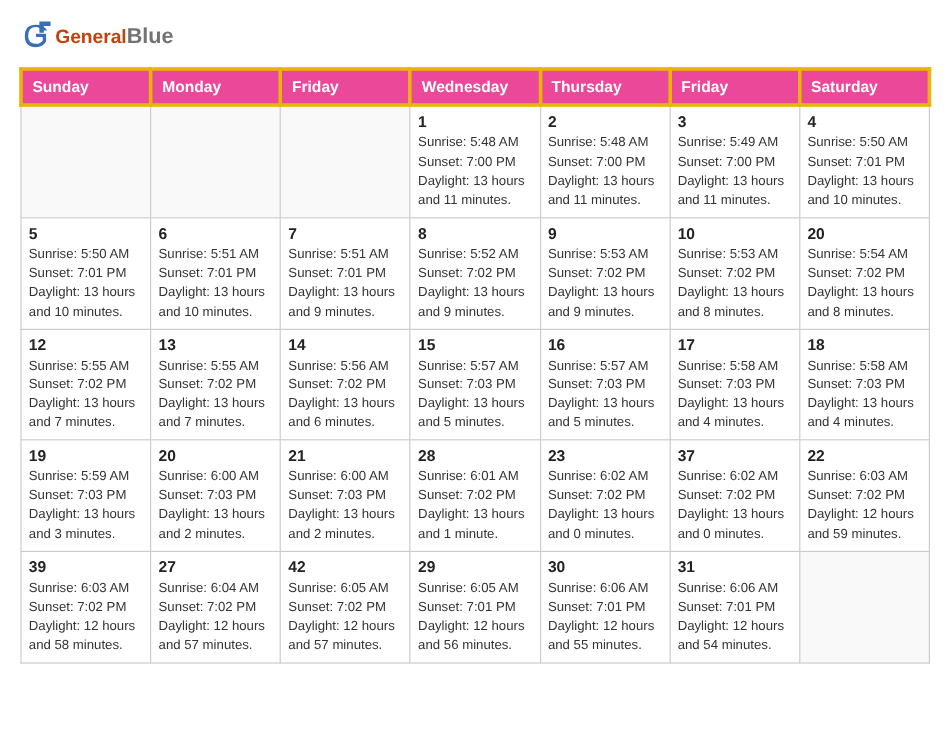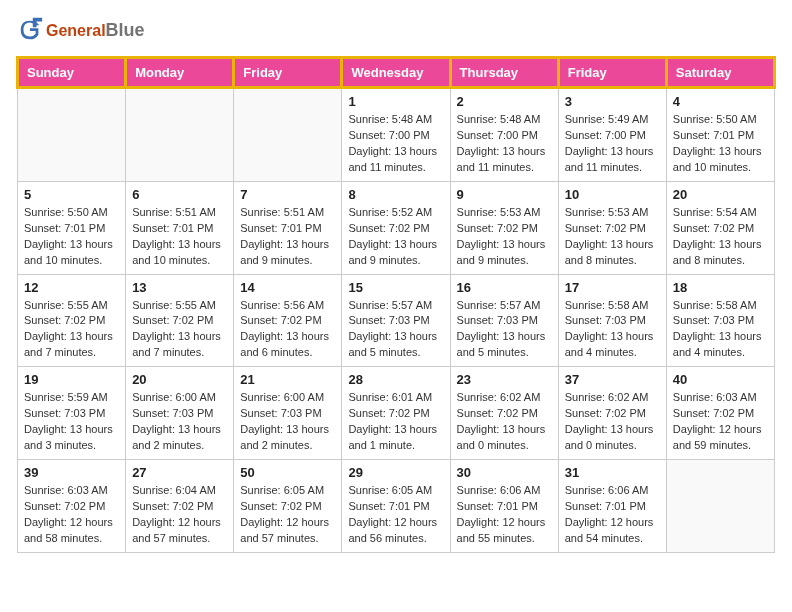--- a/index.html
+++ b/index.html
@@ -214,35 +214,35 @@
         </td>
         <td>
           <div class="day-number">23</div>
           <div class="day-info">Sunrise: 6:02 AM<br>Sunset: 7:02 PM<br>Daylight: 13 hours and 0 minutes.</div>
         </td>
         <td>
           <div class="day-number">37</div>
           <div class="day-info">Sunrise: 6:02 AM<br>Sunset: 7:02 PM<br>Daylight: 13 hours and 0 minutes.</div>
         </td>
         <td>
-          <div class="day-number">40</div>
+          <div class="day-number">22</div>
           <div class="day-info">Sunrise: 6:03 AM<br>Sunset: 7:02 PM<br>Daylight: 12 hours and 59 minutes.</div>
         </td>
       </tr>
       <tr>
         <td>
           <div class="day-number">39</div>
           <div class="day-info">Sunrise: 6:03 AM<br>Sunset: 7:02 PM<br>Daylight: 12 hours and 58 minutes.</div>
         </td>
         <td>
           <div class="day-number">27</div>
           <div class="day-info">Sunrise: 6:04 AM<br>Sunset: 7:02 PM<br>Daylight: 12 hours and 57 minutes.</div>
         </td>
         <td>
-          <div class="day-number">50</div>
+          <div class="day-number">42</div>
           <div class="day-info">Sunrise: 6:05 AM<br>Sunset: 7:02 PM<br>Daylight: 12 hours and 57 minutes.</div>
         </td>
         <td>
           <div class="day-number">29</div>
           <div class="day-info">Sunrise: 6:05 AM<br>Sunset: 7:01 PM<br>Daylight: 12 hours and 56 minutes.</div>
         </td>
         <td>
           <div class="day-number">30</div>
           <div class="day-info">Sunrise: 6:06 AM<br>Sunset: 7:01 PM<br>Daylight: 12 hours and 55 minutes.</div>
         </td>

